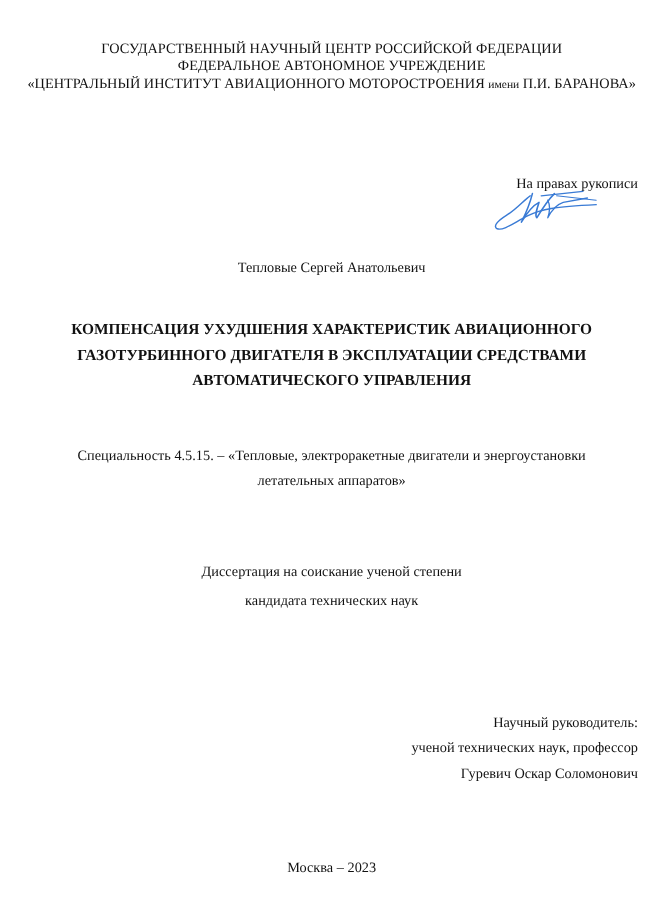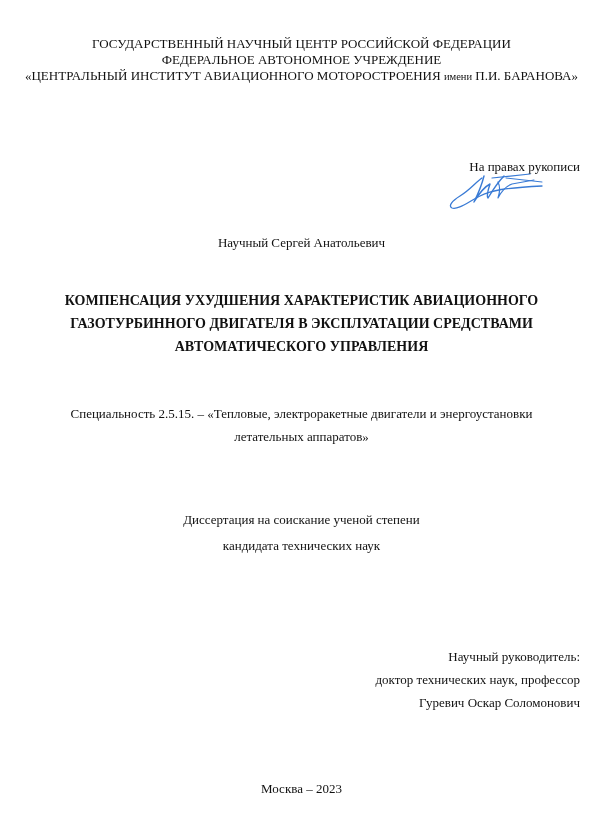--- a/index.html
+++ b/index.html
@@ -66,31 +66,31 @@
   <svg class="signature" viewBox="0 0 100 44">
     <g fill="none" stroke="#3a7bd5" stroke-linecap="round" stroke-linejoin="round">
       <path d="M36 10 C 30 14, 24 22, 14 28 C 6 33, 2 38, 6 40 C 12 42, 22 34, 34 28 C 46 22, 58 20, 96 18" stroke-width="1.3"></path>
       <path d="M38 8 C 36 16, 32 26, 28 34 C 34 24, 40 18, 44 16 C 42 22, 40 28, 42 30 C 48 20, 52 14, 58 8" stroke-width="1.4"></path>
       <path d="M46 10 L 84 6" stroke-width="1.2"></path>
       <path d="M52 14 C 54 18, 54 24, 52 30 C 56 22, 60 18, 66 16 L 88 12" stroke-width="1.2"></path>
       <path d="M60 10 L 96 14" stroke-width="1"></path>
     </g>
   </svg>
 
-  <div class="line center" style="top:235px;">Научный Сергей Анатольевич</div>
+  <div class="line center" style="top:235px;">Тепловые Сергей Анатольевич</div>
 
   <div class="line center bold" style="top:293px;">КОМПЕНСАЦИЯ УХУДШЕНИЯ ХАРАКТЕРИСТИК АВИАЦИОННОГО</div>
   <div class="line center bold" style="top:316px;">ГАЗОТУРБИННОГО ДВИГАТЕЛЯ В ЭКСПЛУАТАЦИИ СРЕДСТВАМИ</div>
   <div class="line center bold" style="top:339px;">АВТОМАТИЧЕСКОГО УПРАВЛЕНИЯ</div>
 
-  <div class="line center" style="top:406px;">Специальность 2.5.15. – «Тепловые, электроракетные двигатели и энергоустановки</div>
+  <div class="line center" style="top:406px;">Специальность 4.5.15. – «Тепловые, электроракетные двигатели и энергоустановки</div>
   <div class="line center" style="top:429px;">летательных аппаратов»</div>
 
   <div class="line center" style="top:512px;">Диссертация на соискание ученой степени</div>
   <div class="line center" style="top:538px;">кандидата технических наук</div>
 
   <div class="line right" style="top:649px;">Научный руководитель:</div>
-  <div class="line right" style="top:672px;">доктор технических наук, профессор</div>
+  <div class="line right" style="top:672px;">ученой технических наук, профессор</div>
   <div class="line right" style="top:695px;">Гуревич Оскар Соломонович</div>
 
   <div class="line center" style="top:781px;">Москва – 2023</div>
 
 </div>
 
 </body></html>

